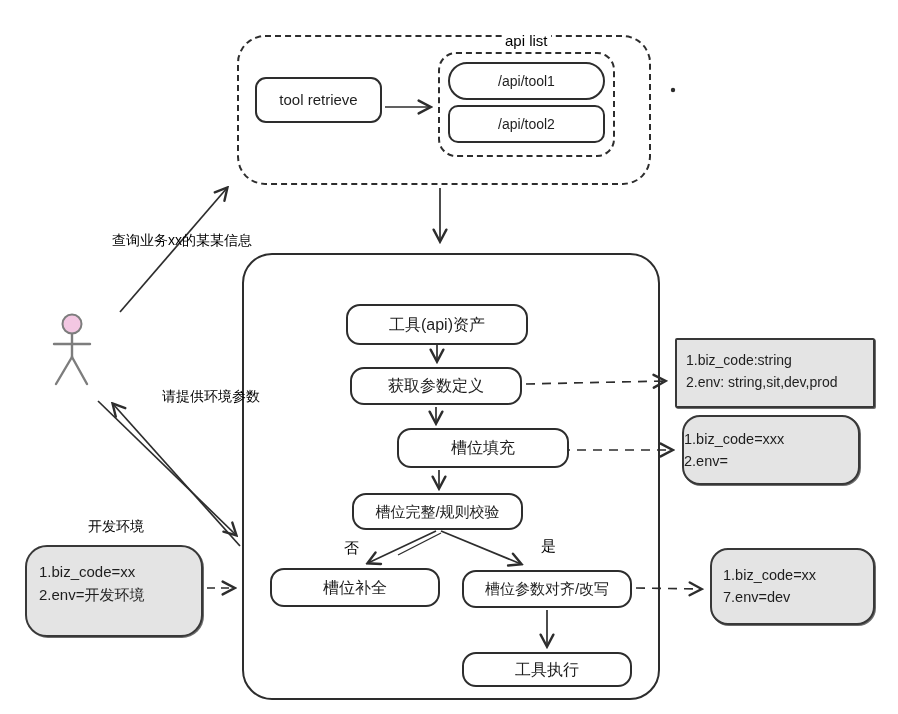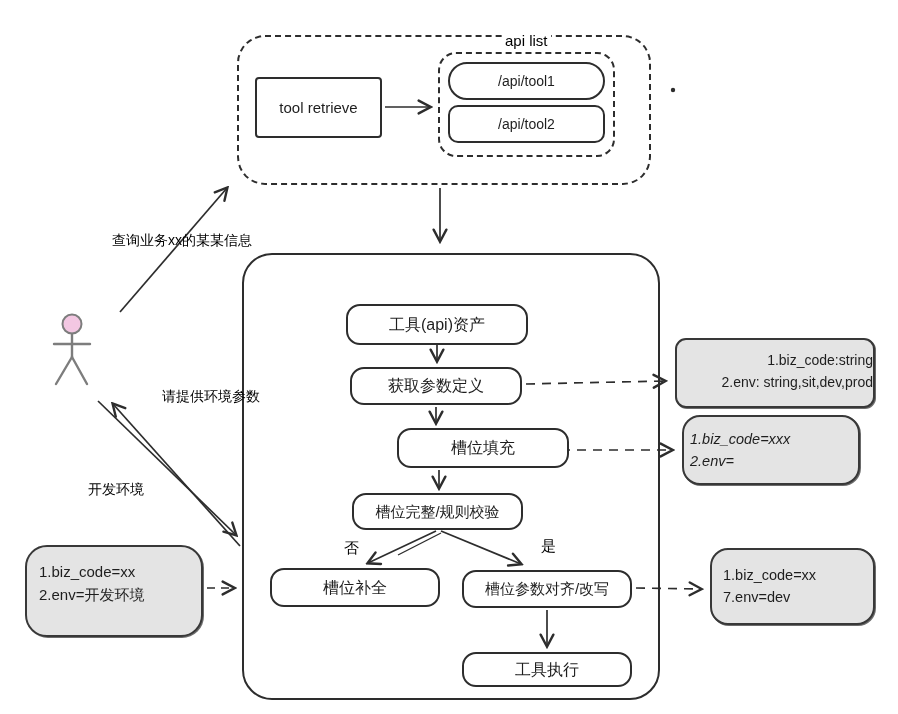--- a/index.html
+++ b/index.html
@@ -23,44 +23,44 @@
     border:2px solid #383838;border-radius:20px;background:#e4e4e4;
     font-size:14.5px;line-height:22px;white-space:nowrap;
     box-shadow:1px 1px 0 #6b6b6b;
   }
   .lbl{
     position:absolute;z-index:3;font-size:14px;white-space:nowrap;color:#000000;
   }
   
   #outer-top{left:237px;top:35px;width:414px;height:150px;border-style:dashed;border-radius:28px;}
   #api-group{left:438px;top:52px;width:177px;height:105px;border-style:dashed;border-radius:18px;z-index:1;position:absolute;box-sizing:border-box;border:2px dashed #2d2d2d;}
-  #tool-retrieve{left:255px;top:77px;width:127px;height:61px;border-radius:4px;font-size:15px;text-align:right;}
+  #tool-retrieve{left:255px;top:77px;width:127px;height:46px;border-radius:11px;font-size:15px;text-align:right;}
   #api-tool1{left:448px;top:62px;width:157px;height:38px;border-radius:19px;font-size:14px;}
   #api-tool2{left:448px;top:105px;width:157px;height:38px;border-radius:10px;font-size:14px;}
   #api-list-label{left:502px;top:32px;font-size:15px;background:#fff;padding:0 3px;}
   
   #main-container{left:242px;top:253px;width:418px;height:447px;border-radius:30px;}
   
   #tool-asset{left:346px;top:304px;width:182px;height:41px;}
   #get-param{left:350px;top:367px;width:172px;height:38px;}
   #slot-fill{left:353px;top:428px;width:172px;height:40px;margin-left:44px;}
   #slot-check{left:352px;top:493px;width:171px;height:37px;font-size:15px;}
   #slot-comp{left:270px;top:568px;width:170px;height:39px;}
   #slot-align{left:462px;top:570px;width:170px;height:38px;font-size:15px;}
   #tool-exec{left:462px;top:652px;width:170px;height:35px;}
   
   #lbl-query{left:112px;top:232px;}
   #lbl-env-req{left:162px;top:388px;}
-  #lbl-dev-env{left:88px;top:481px;}
+  #lbl-dev-env{left:88px;top:518px;}
   #lbl-no{left:344px;top:539px;font-size:15px;}
   #lbl-yes{left:541px;top:537px;font-size:15px;}
   
   #note-dev-input{left:25px;top:545px;width:178px;height:92px;border-radius:22px;padding:13px 0 0 12px;font-size:15px;line-height:23px;}
-  #note-param-schema{left:675px;top:338px;width:200px;height:70px;border-radius:11px;padding:9px 0 0 9px;font-size:14px;line-height:22px;text-align:right;}
-  #note-slot-values{left:682px;top:415px;width:178px;height:70px;border-radius:18px;padding:11px 0 0 6px;font-style:italic;}
+  #note-param-schema{left:675px;top:338px;width:200px;height:70px;border-radius:2px;padding:9px 0 0 9px;font-size:14px;line-height:22px;}
+  #note-slot-values{left:682px;top:415px;width:178px;height:70px;border-radius:18px;padding:11px 0 0 0;}
   #note-final-values{left:710px;top:548px;width:165px;height:77px;border-radius:18px;padding:14px 0 0 11px;}
 </style>
 </head>
 <body>
 
 <div id="canvas">
 
   <svg id="wires" width="898" height="714" viewBox="0 0 898 714">
     <defs>
       <marker id="arr" viewBox="0 0 12 12" refX="10" refY="6" markerWidth="10" markerHeight="10" orient="auto-start-reverse">

